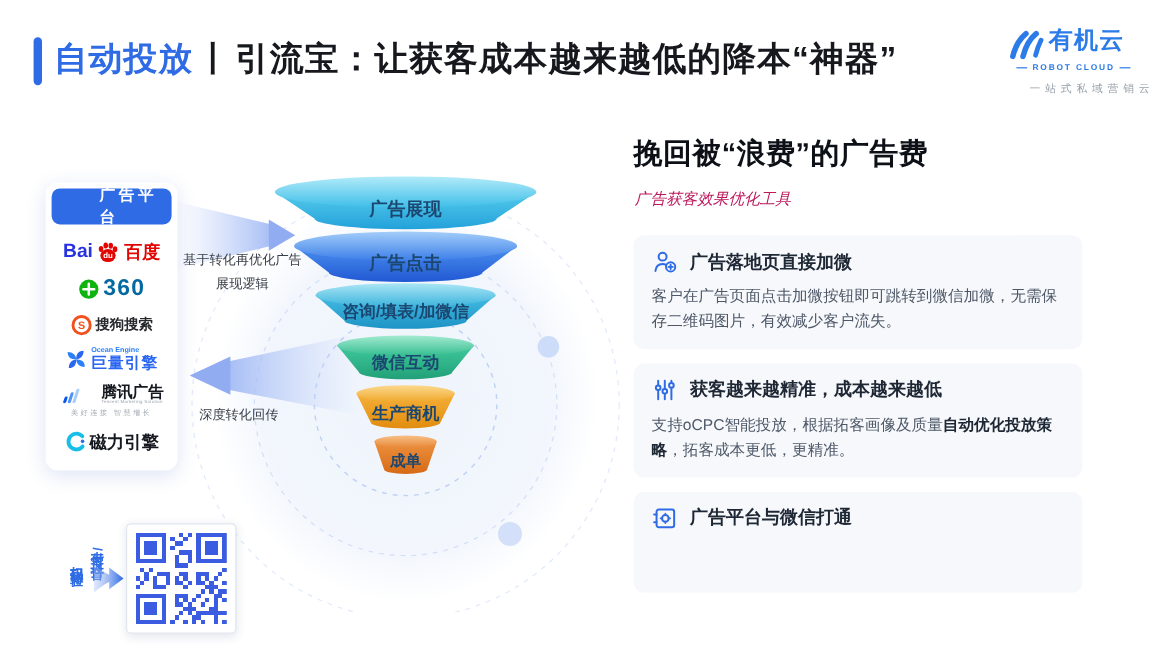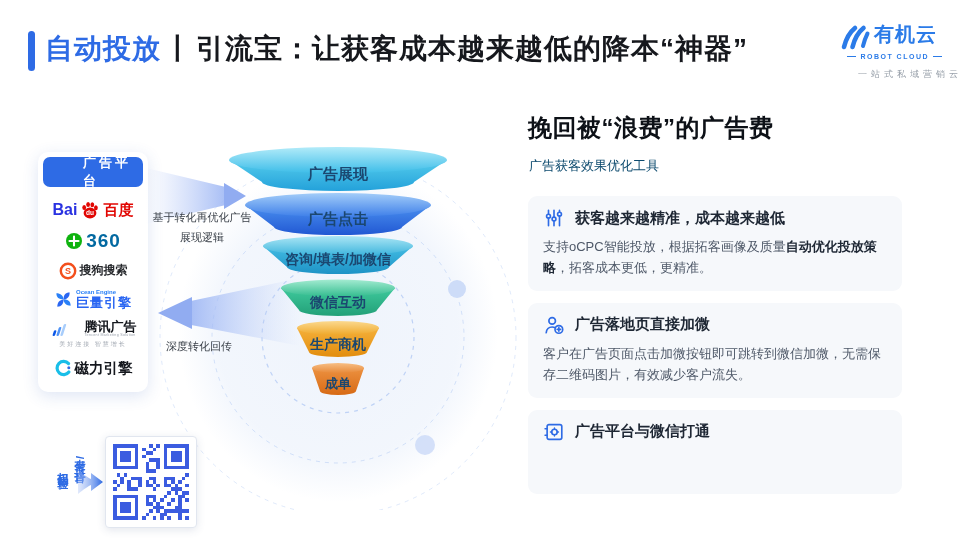--- a/index.html
+++ b/index.html
@@ -33,21 +33,21 @@
   .plat-col { display:flex; flex-direction:column; align-items:center; }
 
   
   .funnel-svg { position:absolute; left:130px; top:132px; }
   .anno { position:absolute; font-size:11px; color:#3A4049; line-height:1.8; }
   #anno-top { left:151px; top:208px; width:102px; text-align:center; }
   #anno-bottom { left:166px; top:337px; width:100px; }
 
   
   .heading { position:absolute; left:528px; top:112px; font-size:24px; font-weight:bold; color:#0D1117; letter-spacing:.5px; }
-  .subheading { position:absolute; left:529px; top:157px; font-size:13px; color:#0c4a6e; }
+  .subheading { position:absolute; left:529px; top:157px; font-size:13px; color:#be185d;font-style:italic; }
   .cards { position:absolute; left:528px; top:196px; width:374px; display:flex; flex-direction:column; gap:12px; }
   .card { background:#F6F8FB; border-radius:9px; padding:10px 15px 12px; min-height:84px; }
   .card-head { display:flex; align-items:center; gap:10px; height:24px; }
   .card-title { font-size:15px; font-weight:bold; color:#1E2734; }
   .card-body { margin-top:6px; font-size:13px; color:#4E5868; line-height:1.65; }
   .card-body b { color:#1E2734; }
   .icon-wrap { display:flex; align-items:center; }
 
   
   .qr-vert { position:absolute; left:54px; top:450px; writing-mode:vertical-rl; font-size:11px; font-weight:bold;
@@ -260,43 +260,43 @@
   <div class="anno" id="anno-top">基于转化再优化广告展现逻辑</div>
   <div class="anno" id="anno-bottom">深度转化回传</div>
 
   <div class="heading">挽回被“浪费”的广告费</div>
   <div class="subheading">广告获客效果优化工具</div>
   <div class="cards" id="feature-cards">
       <div class="card">
         <div class="card-head">
           <span class="icon-wrap">
             <svg width="22" height="22" viewBox="0 0 24 24" fill="none" stroke="#2E6BE5" stroke-width="1.8" stroke-linecap="round">
+        <circle cx="10" cy="7.5" r="3.6"></circle>
+        <path d="M3.5 20.5c.4-4 3-6.3 6.5-6.3 1 0 2 .2 2.8.6"></path>
+        <circle cx="17.3" cy="16.8" r="4.2"></circle>
+        <path d="M17.3 14.9v3.8M15.4 16.8h3.8"></path>
+            </svg>
+          </span>
+          <span class="card-title">广告落地页直接加微</span>
+        </div>
+        <p class="card-body"><span>客户在广告页面点击加微按钮即可跳转到微信加微，无需保存二维码图片，有效减少客户流失。</span></p>
+      </div>
+      <div class="card">
+        <div class="card-head">
+          <span class="icon-wrap">
+            <svg width="22" height="22" viewBox="0 0 24 24" fill="none" stroke="#2E6BE5" stroke-width="1.8" stroke-linecap="round">
         <path d="M6 3.5v4.3M6 12v8.5M12 3.5V11M12 15.4v5.1M18 3.5v2.2M18 10v10.5"></path>
         <circle cx="6" cy="10" r="2.1"></circle>
               <circle cx="12" cy="13.2" r="2.1"></circle>
               <circle cx="18" cy="7.8" r="2.1"></circle>
             </svg>
           </span>
           <span class="card-title">获客越来越精准，成本越来越低</span>
         </div>
         <p class="card-body"><span>支持oCPC智能投放，根据拓客画像及质量</span><b>自动优化投放策略</b><span>，拓客成本更低，更精准。</span></p>
-      </div>
-      <div class="card">
-        <div class="card-head">
-          <span class="icon-wrap">
-            <svg width="22" height="22" viewBox="0 0 24 24" fill="none" stroke="#2E6BE5" stroke-width="1.8" stroke-linecap="round">
-        <circle cx="10" cy="7.5" r="3.6"></circle>
-        <path d="M3.5 20.5c.4-4 3-6.3 6.5-6.3 1 0 2 .2 2.8.6"></path>
-        <circle cx="17.3" cy="16.8" r="4.2"></circle>
-        <path d="M17.3 14.9v3.8M15.4 16.8h3.8"></path>
-            </svg>
-          </span>
-          <span class="card-title">广告落地页直接加微</span>
-        </div>
-        <p class="card-body"><span>客户在广告页面点击加微按钮即可跳转到微信加微，无需保存二维码图片，有效减少客户流失。</span></p>
       </div>
       <div class="card">
         <div class="card-head">
           <span class="icon-wrap">
             <svg width="22" height="22" viewBox="0 0 24 24" fill="none" stroke="#2E6BE5" stroke-width="1.8" stroke-linejoin="round" stroke-linecap="round">
         <rect x="4.5" y="4" width="16" height="16" rx="2"></rect>
         <path d="M4.5 8.5h-2.2M4.5 15.5h-2.2"></path>
         <circle cx="12.5" cy="12" r="3"></circle>
         <path d="M12.5 7.6v1.5M12.5 14.9v1.5M8.1 12h1.5M15.4 12h1.5" stroke-width="1.5"></path>
             </svg>

